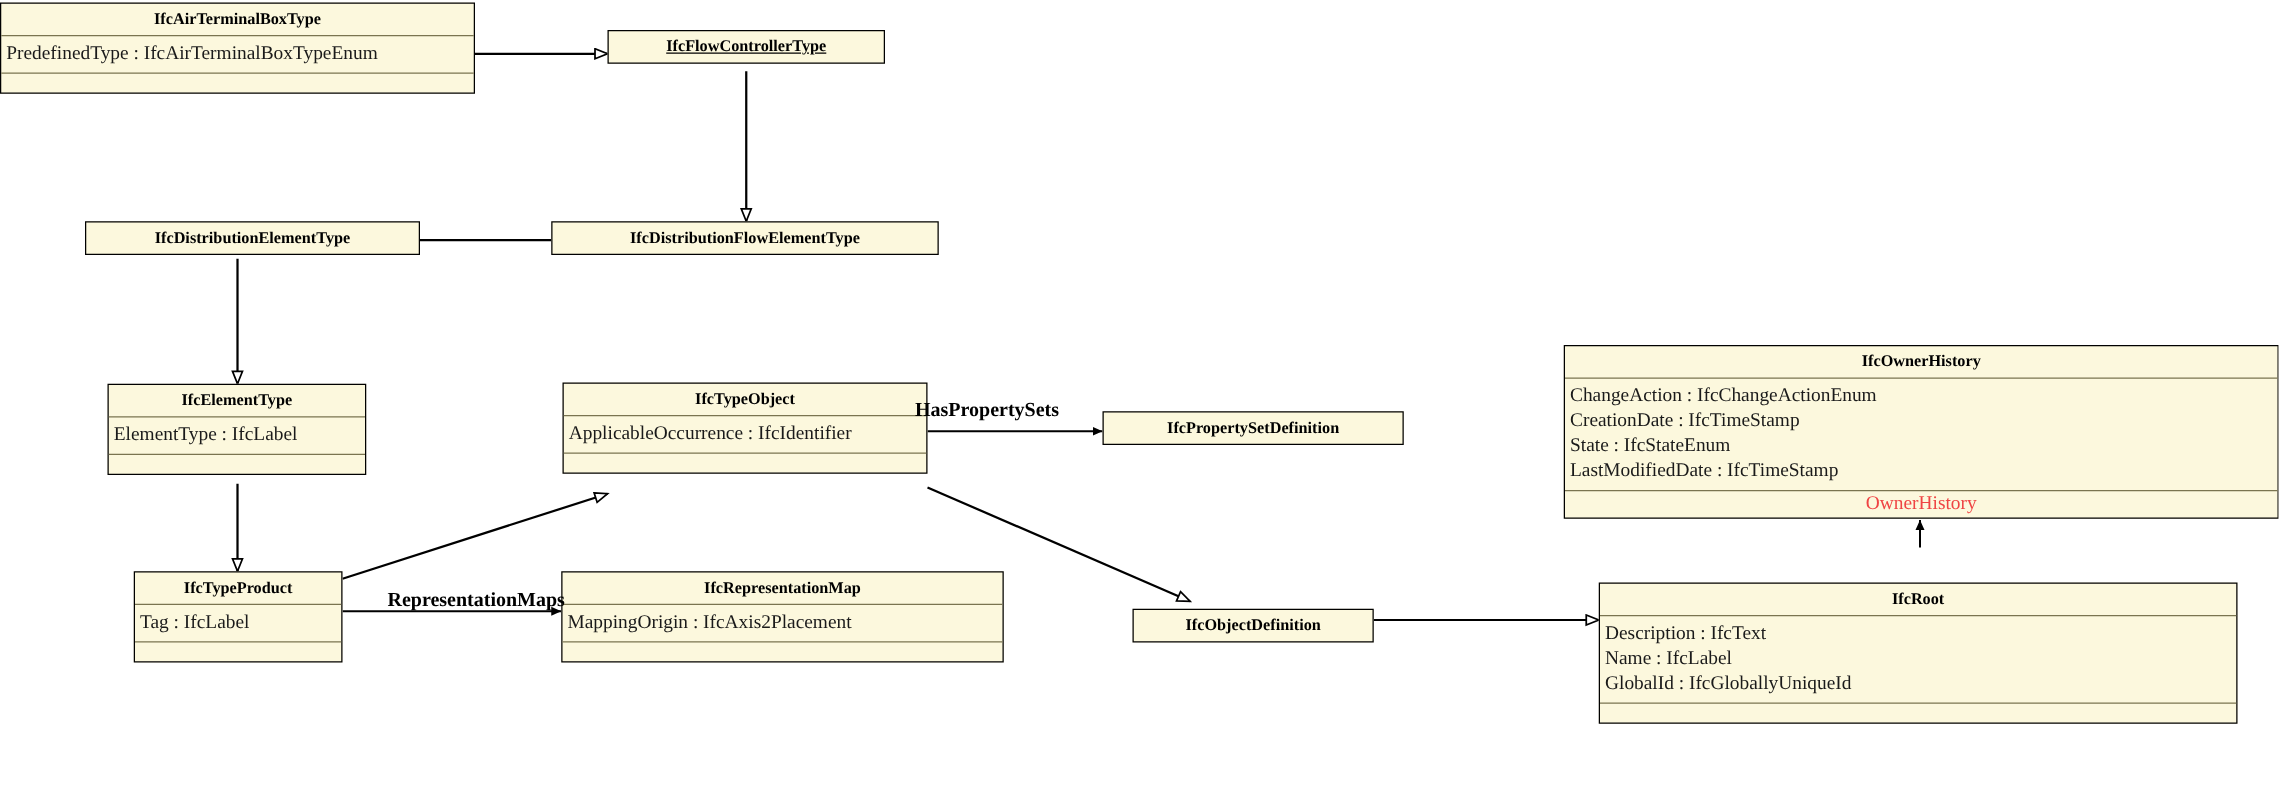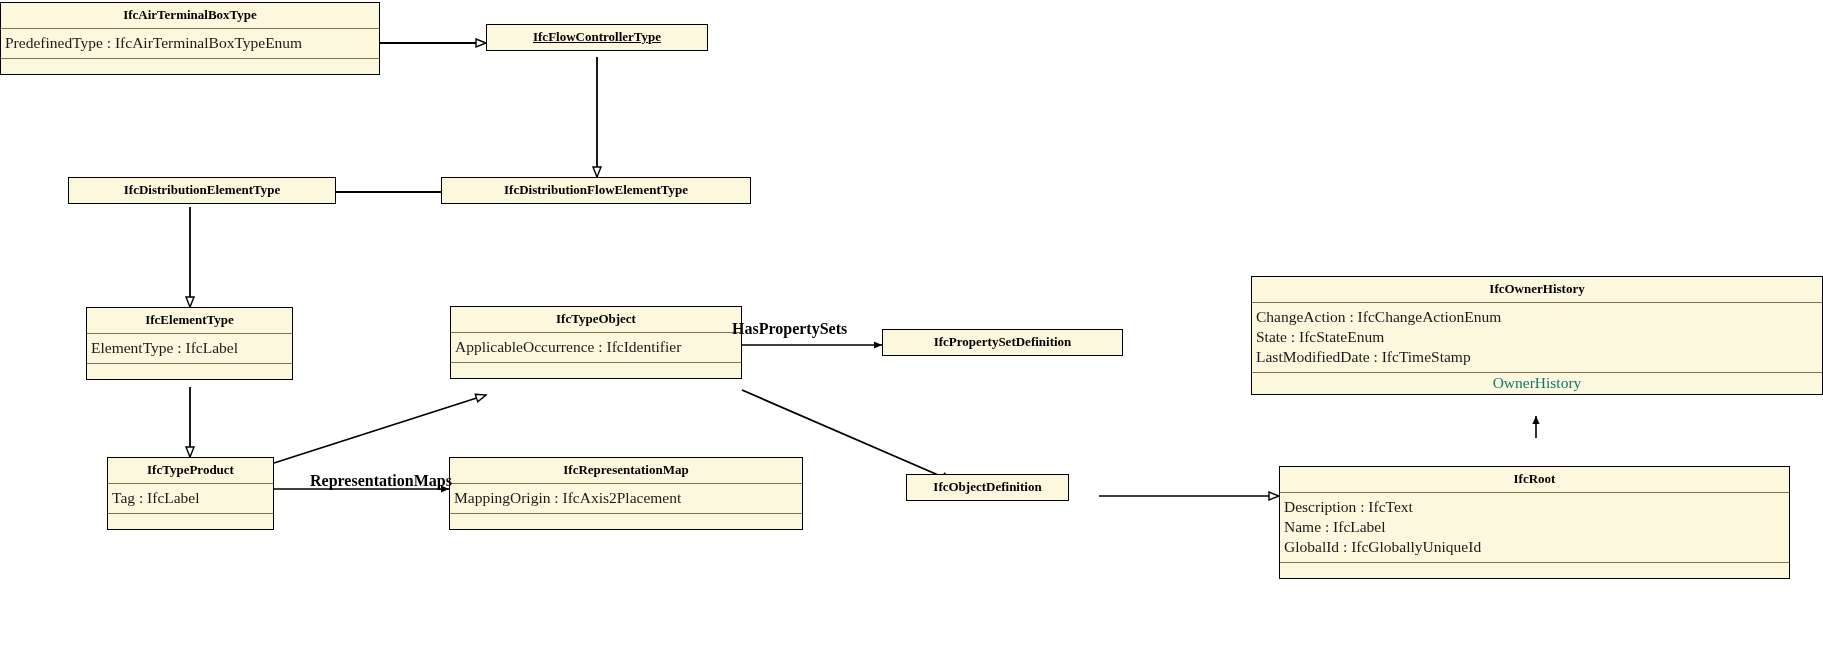--- a/index.html
+++ b/index.html
@@ -52,21 +52,21 @@
     white-space: nowrap;
   }
   .uml-attrs div {
     white-space: nowrap;
   }
   .uml-empty {
     height: 15px;
   }
   .uml-role {
     font-size: 15.5px;
-    color: #0f766e;
+    color: #ef4444;
     text-align: center;
     padding: 1px 6px 2px 6px;
     white-space: nowrap;
   }
   .edge-label {
     position: absolute;
     font-family: "Liberation Serif", "DejaVu Serif", serif;
     font-weight: bold;
     font-size: 16px;
     color: #000000;
@@ -177,20 +177,21 @@
         <div class="uml-empty"></div>
       </div>
       <div class="uml-box" style="left: 882px; top: 329px; width: 241px;">
         <div class="uml-title">IfcPropertySetDefinition</div>
       </div>
       <div class="uml-box" style="left: 1251px; top: 276px; width: 572px;">
         <div class="uml-title">IfcOwnerHistory</div>
         <div class="uml-sep"></div>
         <div class="uml-attrs">
           <div>ChangeAction : IfcChangeActionEnum</div>
+          <div>CreationDate : IfcTimeStamp</div>
           <div>State : IfcStateEnum</div>
           <div>LastModifiedDate : IfcTimeStamp</div>
         </div>
         <div class="uml-sep"></div>
         <div class="uml-role">OwnerHistory</div>
       </div>
       <div class="uml-box" style="left: 107px; top: 457px; width: 167px;">
         <div class="uml-title">IfcTypeProduct</div>
         <div class="uml-sep"></div>
         <div class="uml-attrs">
@@ -201,21 +202,21 @@
       </div>
       <div class="uml-box" style="left: 449px; top: 457px; width: 354px;">
         <div class="uml-title">IfcRepresentationMap</div>
         <div class="uml-sep"></div>
         <div class="uml-attrs">
           <div>MappingOrigin : IfcAxis2Placement</div>
         </div>
         <div class="uml-sep"></div>
         <div class="uml-empty"></div>
       </div>
-      <div class="uml-box" style="left: 906px; top: 474px; width: 163px;">
+      <div class="uml-box" style="left: 906px; top: 487px; width: 193px;">
         <div class="uml-title">IfcObjectDefinition</div>
       </div>
       <div class="uml-box" style="left: 1279px; top: 438px; width: 511px; margin-top: 28px;">
         <div class="uml-title">IfcRoot</div>
         <div class="uml-sep"></div>
         <div class="uml-attrs">
           <div>Description : IfcText</div>
           <div>Name : IfcLabel</div>
           <div>GlobalId : IfcGloballyUniqueId</div>
         </div>

